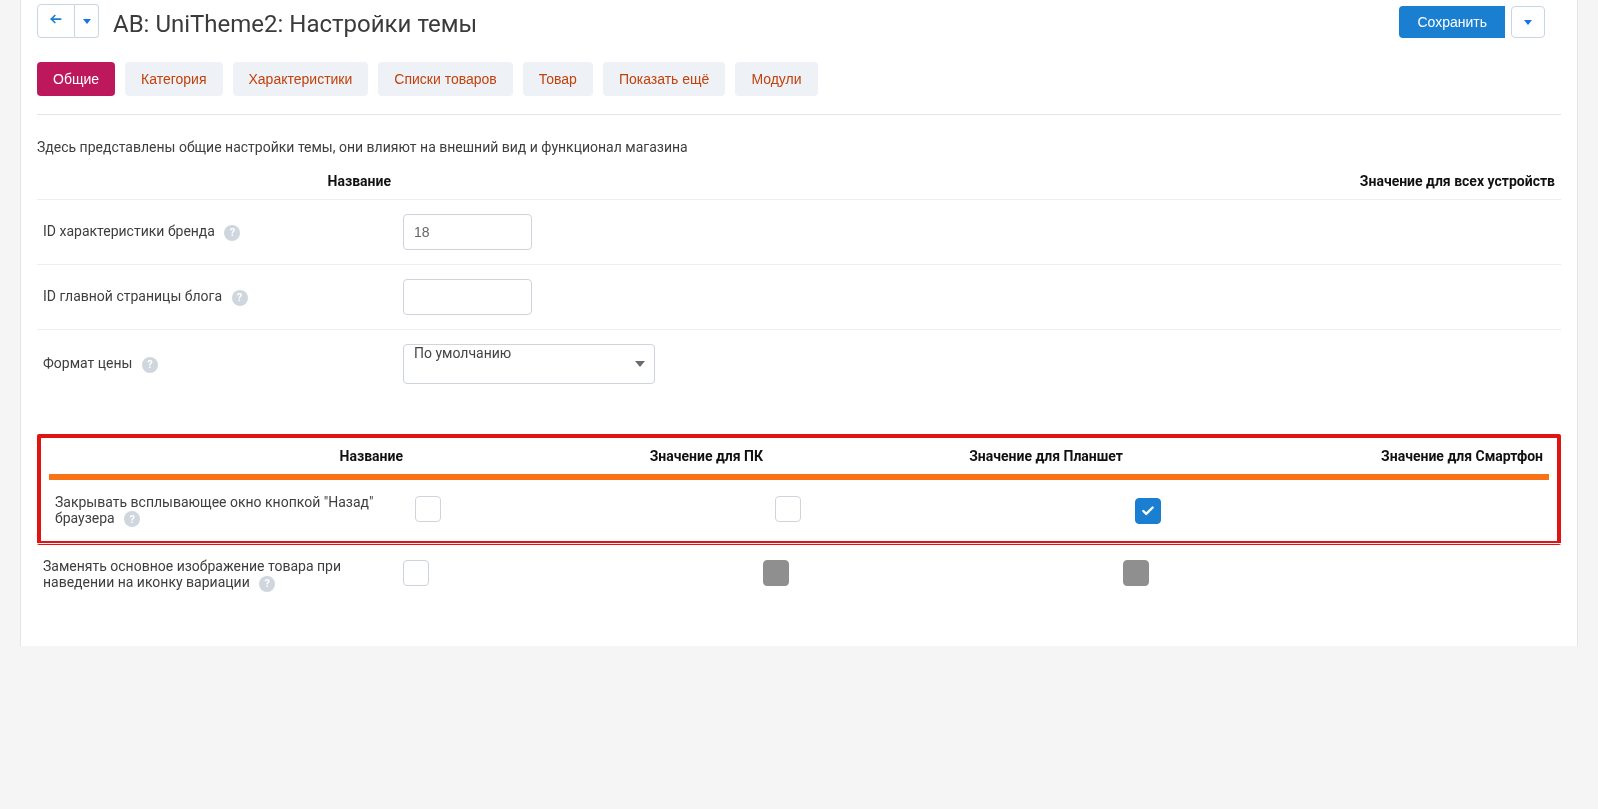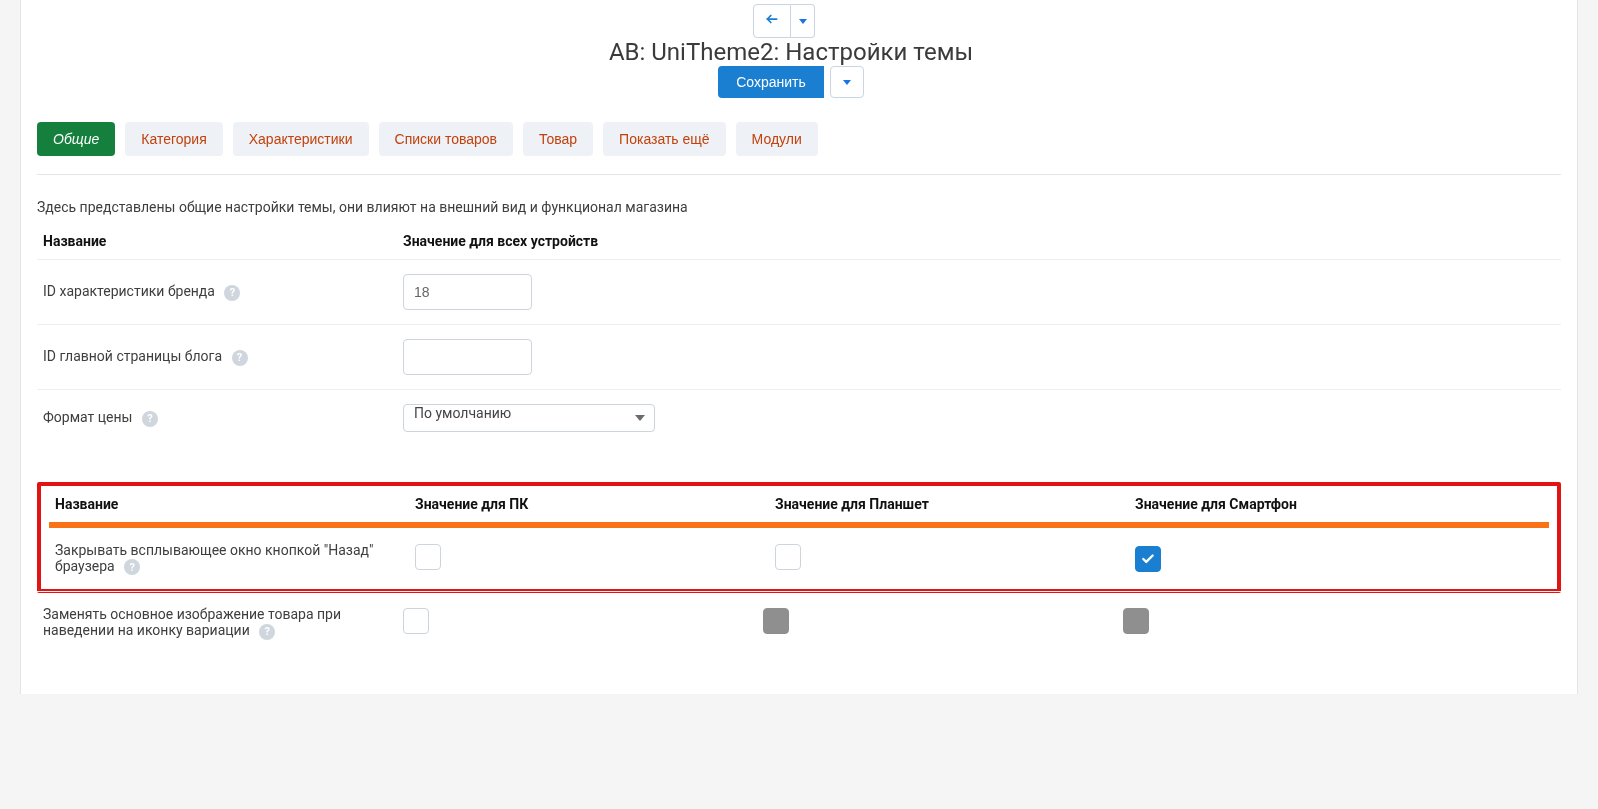--- a/index.html
+++ b/index.html
@@ -13,23 +13,22 @@
   }
   .page {
     background: #fff;
     margin: 0 20px;
     padding: 0 16px 40px 16px;
     border-left: 1px solid #e5e5e5;
     border-right: 1px solid #e5e5e5;
   }
   .header-row {
     display: flex;
-    align-items: center;
+    align-items: flex-end;
     padding: 4px 16px 14px 0;
-    flex-direction: column;
   }
   .back-group {
     display: flex;
     margin-right: 14px;
   }
   .back-btn, .back-dd {
     border: 1px solid #c9d5e2;
     background: #fff;
     height: 34px;
     display: flex;
@@ -93,34 +92,33 @@
   .tab {
     background: #eef2f6;
     color: #c2410c;
     border: none;
     border-radius: 4px;
     padding: 9px 16px;
     font-size: 14px;
     cursor: pointer;
   }
   .tab.active {
-    background: #15803d;
+    background: #be185d;
     color: #fff;
-    font-style: italic;
   }
   .intro {
     color: #3e3e3e;
     padding: 24px 0 8px 0;
   }
   table.settings {
     width: 100%;
     border-collapse: collapse;
   }
   table.settings th {
-    text-align: left;
+    text-align: right;
     font-weight: 700;
     color: #111;
     padding: 10px 6px;
     font-size: 14px;
   }
   table.settings td {
     padding: 14px 6px;
     border-top: 1px solid #eee;
     vertical-align: middle;
     color: #3e3e3e;
@@ -148,21 +146,21 @@
     padding: 0 10px;
     font-size: 14px;
     color: #666;
   }
   .select-wrap {
     position: relative;
     width: 252px;
   }
   .select-input {
     width: 100%;
-    height: 28px;
+    height: 40px;
     border: 1px solid #cdd4db;
     border-radius: 4px;
     padding: 0 32px 0 10px;
     font-size: 14px;
     color: #444;
     background: #fff;
     appearance: none;
     cursor: pointer;
   }
   .select-caret {

